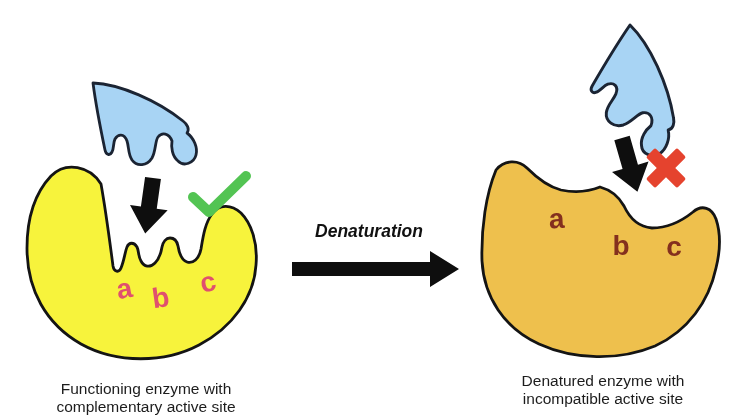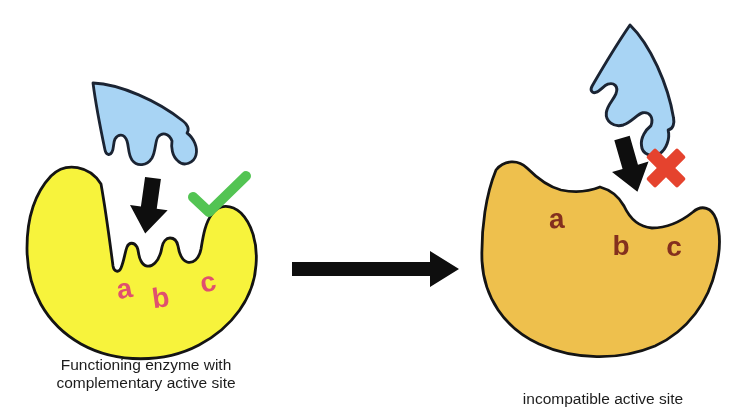--- a/index.html
+++ b/index.html
@@ -24,21 +24,21 @@
     position: absolute;
     left: 293px;
     top: 221px;
     width: 152px;
     text-align: center;
     font-size: 17.5px;
     font-weight: bold;
     font-style: italic;
     color: #111111;
   }
-  .caption-left  { left: 22px;  top: 356px; width: 248px; }
+  .caption-left  { left: 22px;  top: 380px; width: 248px; }
   .caption-right { left: 478px; top: 372px; width: 250px; }
   .site-letter { font-weight: bold; font-size: 28px; }
 </style>
 </head>
 <body>
 
 <div class="stage">
 
   <svg class="diagram-svg" width="740" height="416" viewBox="0 0 740 416">
     <defs>
@@ -111,26 +111,27 @@
 
     <text class="site-letter" x="126" y="298" text-anchor="middle" transform="rotate(-10 126 298)" fill="#e0506e">a</text>
     <text class="site-letter" x="162" y="307" text-anchor="middle" transform="rotate(-8 162 307)" fill="#e0506e">b</text>
     <text class="site-letter" x="210" y="291" text-anchor="middle" transform="rotate(-14 210 291)" fill="#e0506e">c</text>
 
     <text class="site-letter" x="557" y="228" text-anchor="middle" transform="rotate(-3 557 228)" fill="#84301e">a</text>
     <text class="site-letter" x="621" y="255" text-anchor="middle" fill="#84301e">b</text>
     <text class="site-letter" x="674" y="256" text-anchor="middle" fill="#84301e">c</text>
   </svg>
 
+  <div class="process-label">Denaturation</div>
 
   <div class="caption caption-left">
     <span>Functioning enzyme with</span><br>
     <b>complementary</b>
     <span>active site</span>
   </div>
 
   <div class="caption caption-right">
-    <br>
+    <span>Denatured enzyme with</span><br>
     <b>incompatible</b>
     <span>active site</span>
   </div>
 
 </div>
 
 </body></html>

